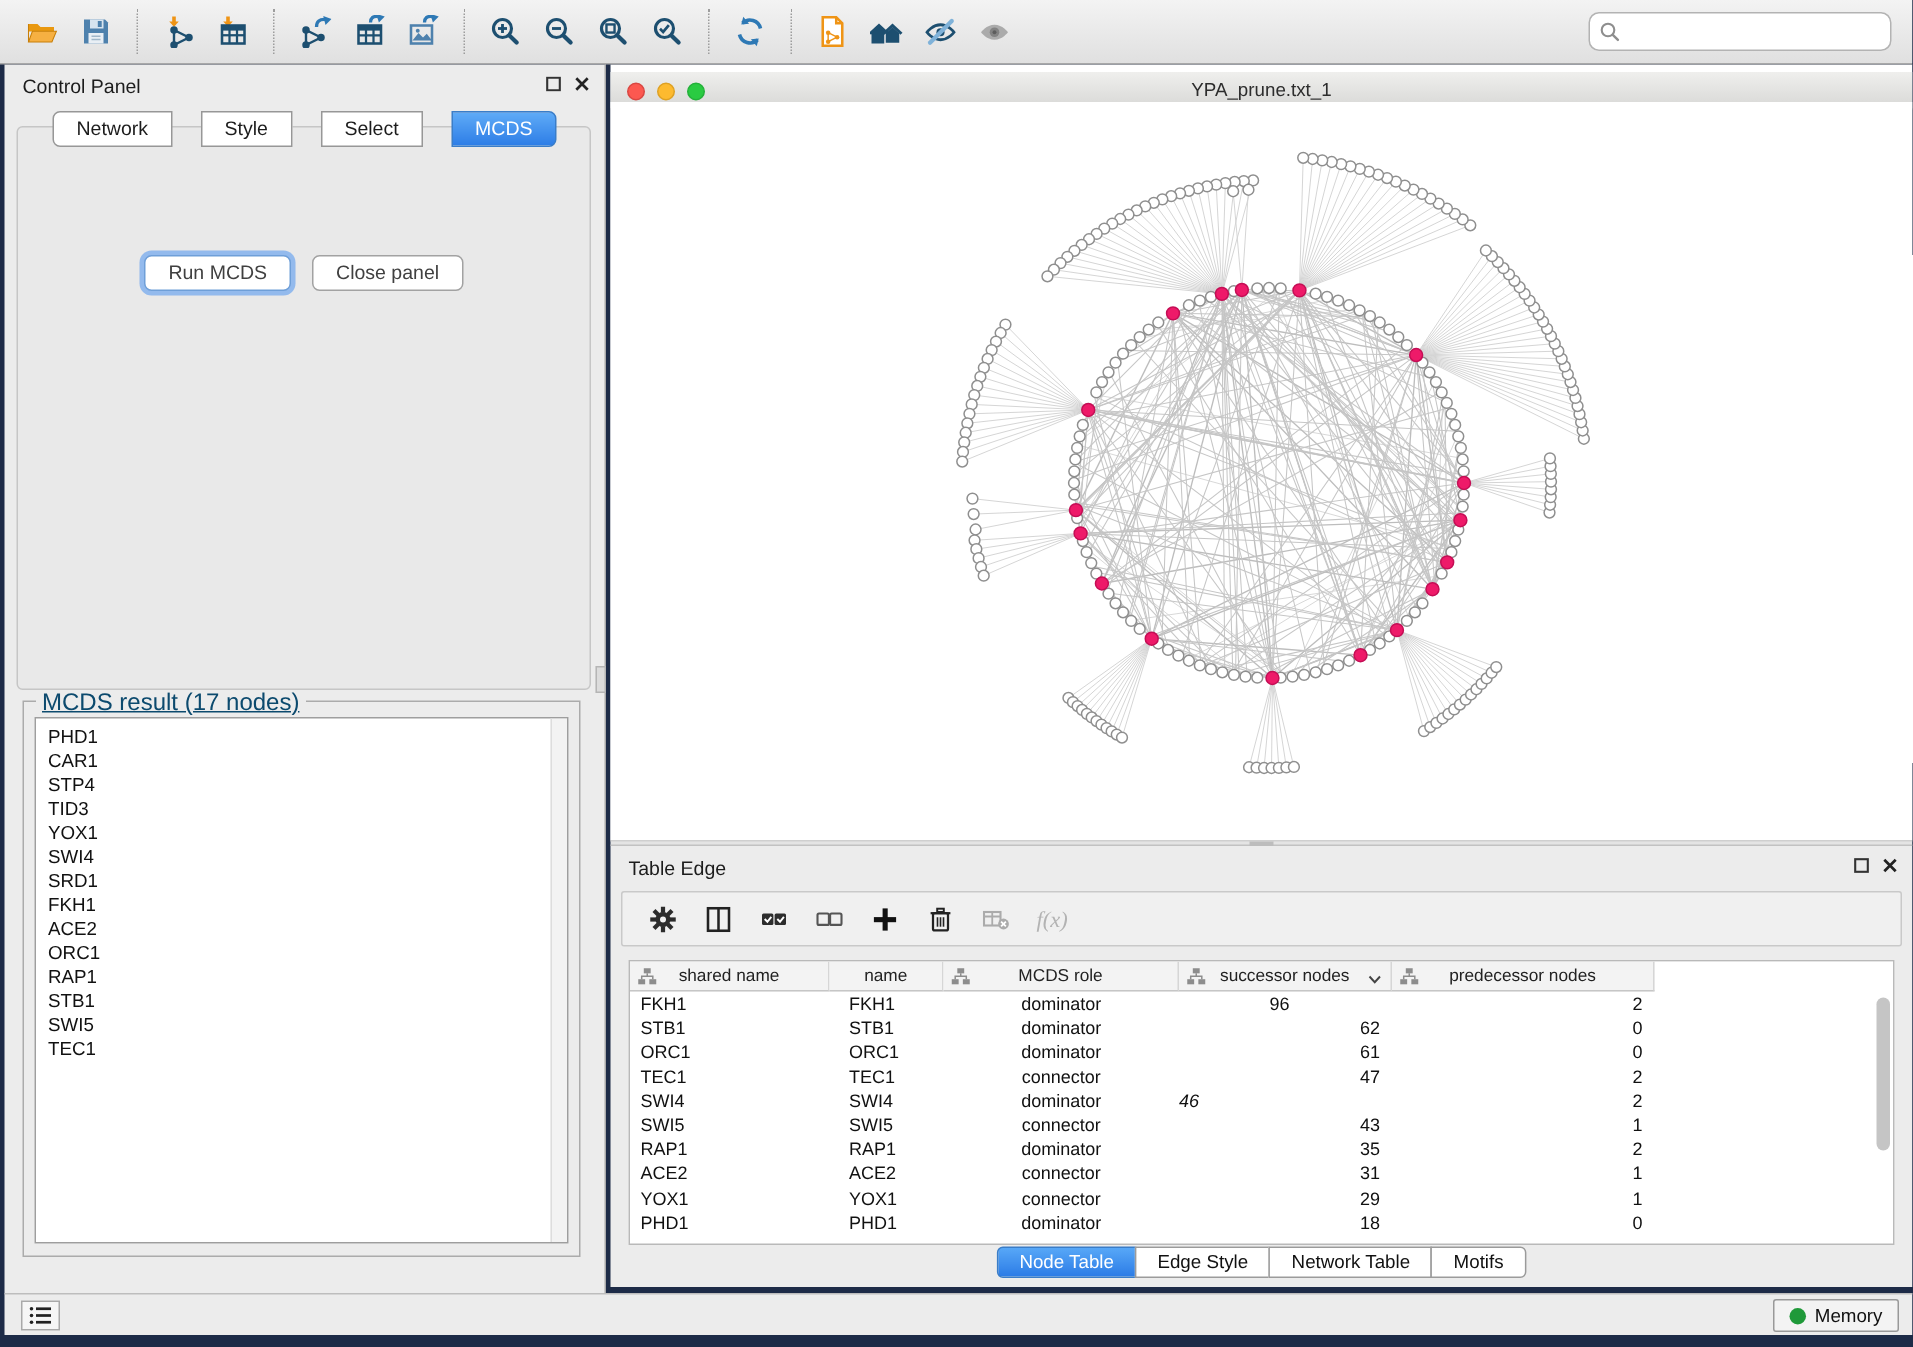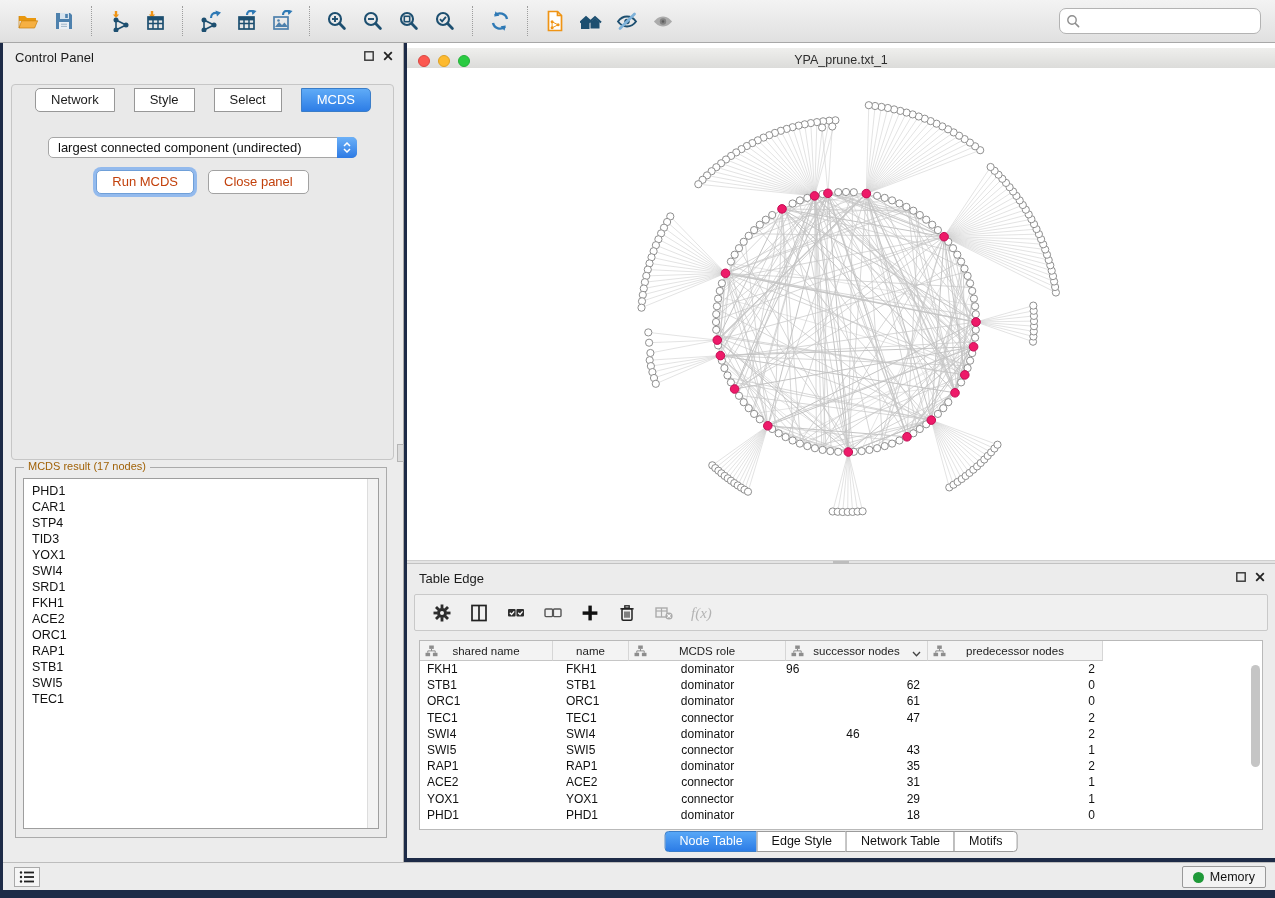--- a/index.html
+++ b/index.html
@@ -24,37 +24,37 @@
   .searchbox input {
     width:100%; height:100%; border:1px solid #b3b3b3; border-radius:7px;
     background:#fff; padding:0 8px 0 26px; font-size:13px; outline:none;
   }
   .searchbox svg { position:absolute; left:7px; top:6px; }
   
   .cp { position:absolute; left:3px; top:43px; width:401px; height:819px; background:#ececec; border-right:1px solid #a9a9a9; }
   .panel-head { position:absolute; left:0; right:0; top:0; height:28px; }
   .panel-title { position:absolute; left:12px; top:7px; font-size:13px; color:#1c1c1c; }
   .win-ctrls { position:absolute; right:10px; top:8px; display:flex; gap:9px; align-items:center; }
-  .tabseg { position:absolute; top:45px; left:50%; transform:translateX(-50%); display:flex; z-index:2;gap:20px; }
+  .tabseg { position:absolute; top:31px; left:50%; transform:translateX(-50%); display:flex; z-index:2;gap:20px; }
   .tabseg .tab {
     font-size:13px; color:#1c1c1c; background:#fff; border:1px solid #979797;
     padding:3px 15px 4px; margin-left:-1px; white-space:nowrap;
   }
   .tabseg .tab:first-child { border-radius:5px 0 0 5px; margin-left:0; }
   .tabseg .tab:last-child { border-radius:0 5px 5px 0; }
   .tabseg .tab.active { background:linear-gradient(#5fabf7,#2d7de6); color:#fff; border-color:#3a7dc8; }
   .cp-box { position:absolute; left:8px; right:9px; top:41px; height:376px; background:#e9e9e9; border:1px solid #c6c6c6; border-radius:4px; }
   .opt-label { position:absolute; top:31px; width:100%; text-align:center; font-size:13px; color:#111; }
   .dropdown { position:absolute; left:36px; right:36px; top:52px; height:21px; background:#fff; border:1px solid #a6a6a6; border-radius:5px; font-size:13px; color:#111; line-height:19px; padding-left:9px; }
   .dd-step { position:absolute; right:-1px; top:-1px; width:20px; height:21px; border-radius:0 5px 5px 0; background:linear-gradient(#6cb1f8,#2d7ae4); display:flex; flex-direction:column; align-items:center; justify-content:center; gap:1px; }
   .btn-row { position:absolute; top:85px; width:100%; display:flex; justify-content:center; gap:14px; }
-  .btn { font-size:13px; color:#c2410c; background:#fff; border:1px solid #a2a2a2; border-radius:5px; padding:3px 15px 4px; }
+  .btn { font-size:13px; color:#404040; background:#fff; border:1px solid #a2a2a2; border-radius:5px; padding:3px 15px 4px; }
   .btn.focus { box-shadow:0 0 0 3px rgba(90,155,240,.6); border-color:#6f9fd8; }
   .groupbox { position:absolute; left:12px; right:16px; top:424px; height:371px; border:1px solid #ababab; background:#ececec; }
-  .groupbox .legend { position:absolute; top:-8px; left:8px; background:#ececec; padding:0 4px; font-size:11px; color:#a16207; }
+  .groupbox .legend { position:absolute; top:-8px; left:8px; background:#ececec; padding:0 4px; font-size:16px; color:#0c4a6e;text-decoration:underline; }
   .mcds-list { position:absolute; left:7px; right:7px; top:10px; bottom:8px; background:#fff; border:1px solid #9e9e9e; overflow:hidden; }
   .mcds-list ul { list-style:none; padding:4px 0 0 8px; }
   .mcds-list li { font-size:12.5px; line-height:16px; color:#111; }
   .mcds-scroll { position:absolute; right:0; top:0; bottom:0; width:11px; background:#f3f3f3; border-left:1px solid #ddd; }
   .v-splitter-handle { position:absolute; left:397px; top:444px; width:7px; height:18px; background:#dcdcdc; border:1px solid #b5b5b5; z-index:3; }
   
   .netwin { position:absolute; left:407px; top:43px; right:0; height:517px; background:#fff; }
   .net-titlebar { position:absolute; left:0; right:0; top:5px; height:25px; background:linear-gradient(#efefed,#d8d8d6); border-bottom:1px solid #a5a5a5; }
   .lights { position:absolute; left:11px; top:7px; display:flex; gap:8px; }
   .light { width:12px; height:12px; border-radius:50%; }
@@ -270,31 +270,20 @@
         </svg>
     </span>
   </div>
   <div class="tabseg" id="cp-tabs">
       <span class="tab">Network</span>
       <span class="tab">Style</span>
       <span class="tab">Select</span>
       <span class="tab active">MCDS</span>
     </div>
   <div class="cp-box">
-    <div class="dropdown">
-      <span>largest connected component (undirected)</span>
-      <span class="dd-step">
-        <svg width="8" height="5" viewBox="0 0 8 5">
-            <path d="M1 4l3-3 3 3" fill="none" stroke="#fff" stroke-width="1.5"></path>
-          </svg>
-        <svg width="8" height="5" viewBox="0 0 8 5">
-            <path d="M1 1l3 3 3-3" fill="none" stroke="#fff" stroke-width="1.5"></path>
-          </svg>
-      </span>
-    </div>
     <div class="btn-row">
       <button class="btn focus">Run MCDS</button>
       <button class="btn">Close panel</button>
     </div>
   </div>
   <div class="groupbox">
     <span class="legend">MCDS result (17 nodes)</span>
     <div class="mcds-list">
       <ul id="mcds-list">
           <li>PHD1</li>
@@ -1098,21 +1087,21 @@
             </svg></span>
           <span>predecessor nodes</span>
         </div>
         <div style="flex: 1 1 0%; background: rgb(255, 255, 255);"></div>
       </div>
     <div id="tbody">
         <div class="trow">
           <div class="cell" style="width: 133px; text-align: left; padding-left: 7px;">FKH1</div>
           <div class="cell" style="width: 76px; text-align: left; padding-left: 13px;">FKH1</div>
           <div class="cell" style="width: 157px; text-align: center;">dominator</div>
-          <div class="cell" style="width: 142px; text-align: left; padding-right: 8px;">96</div>
+          <div class="cell" style="width: 142px; text-align: center; padding-right: 8px;">96</div>
           <div class="cell" style="width: 175px; text-align: right; padding-right: 8px;">2</div>
         </div>
         <div class="trow">
           <div class="cell" style="width: 133px; text-align: left; padding-left: 7px;">STB1</div>
           <div class="cell" style="width: 76px; text-align: left; padding-left: 13px;">STB1</div>
           <div class="cell" style="width: 157px; text-align: center;">dominator</div>
           <div class="cell" style="width: 142px; text-align: right; padding-right: 8px;">62</div>
           <div class="cell" style="width: 175px; text-align: right; padding-right: 8px;">0</div>
         </div>
         <div class="trow">
@@ -1126,21 +1115,21 @@
           <div class="cell" style="width: 133px; text-align: left; padding-left: 7px;">TEC1</div>
           <div class="cell" style="width: 76px; text-align: left; padding-left: 13px;">TEC1</div>
           <div class="cell" style="width: 157px; text-align: center;">connector</div>
           <div class="cell" style="width: 142px; text-align: right; padding-right: 8px;">47</div>
           <div class="cell" style="width: 175px; text-align: right; padding-right: 8px;">2</div>
         </div>
         <div class="trow">
           <div class="cell" style="width: 133px; text-align: left; padding-left: 7px;">SWI4</div>
           <div class="cell" style="width: 76px; text-align: left; padding-left: 13px;">SWI4</div>
           <div class="cell" style="width: 157px; text-align: center;">dominator</div>
-          <div class="cell" style="width: 142px; text-align: center; padding-right: 8px;">46</div>
+          <div class="cell" style="width: 142px; text-align: left; padding-right: 8px; font-style: italic;">46</div>
           <div class="cell" style="width: 175px; text-align: right; padding-right: 8px;">2</div>
         </div>
         <div class="trow">
           <div class="cell" style="width: 133px; text-align: left; padding-left: 7px;">SWI5</div>
           <div class="cell" style="width: 76px; text-align: left; padding-left: 13px;">SWI5</div>
           <div class="cell" style="width: 157px; text-align: center;">connector</div>
           <div class="cell" style="width: 142px; text-align: right; padding-right: 8px;">43</div>
           <div class="cell" style="width: 175px; text-align: right; padding-right: 8px;">1</div>
         </div>
         <div class="trow">

